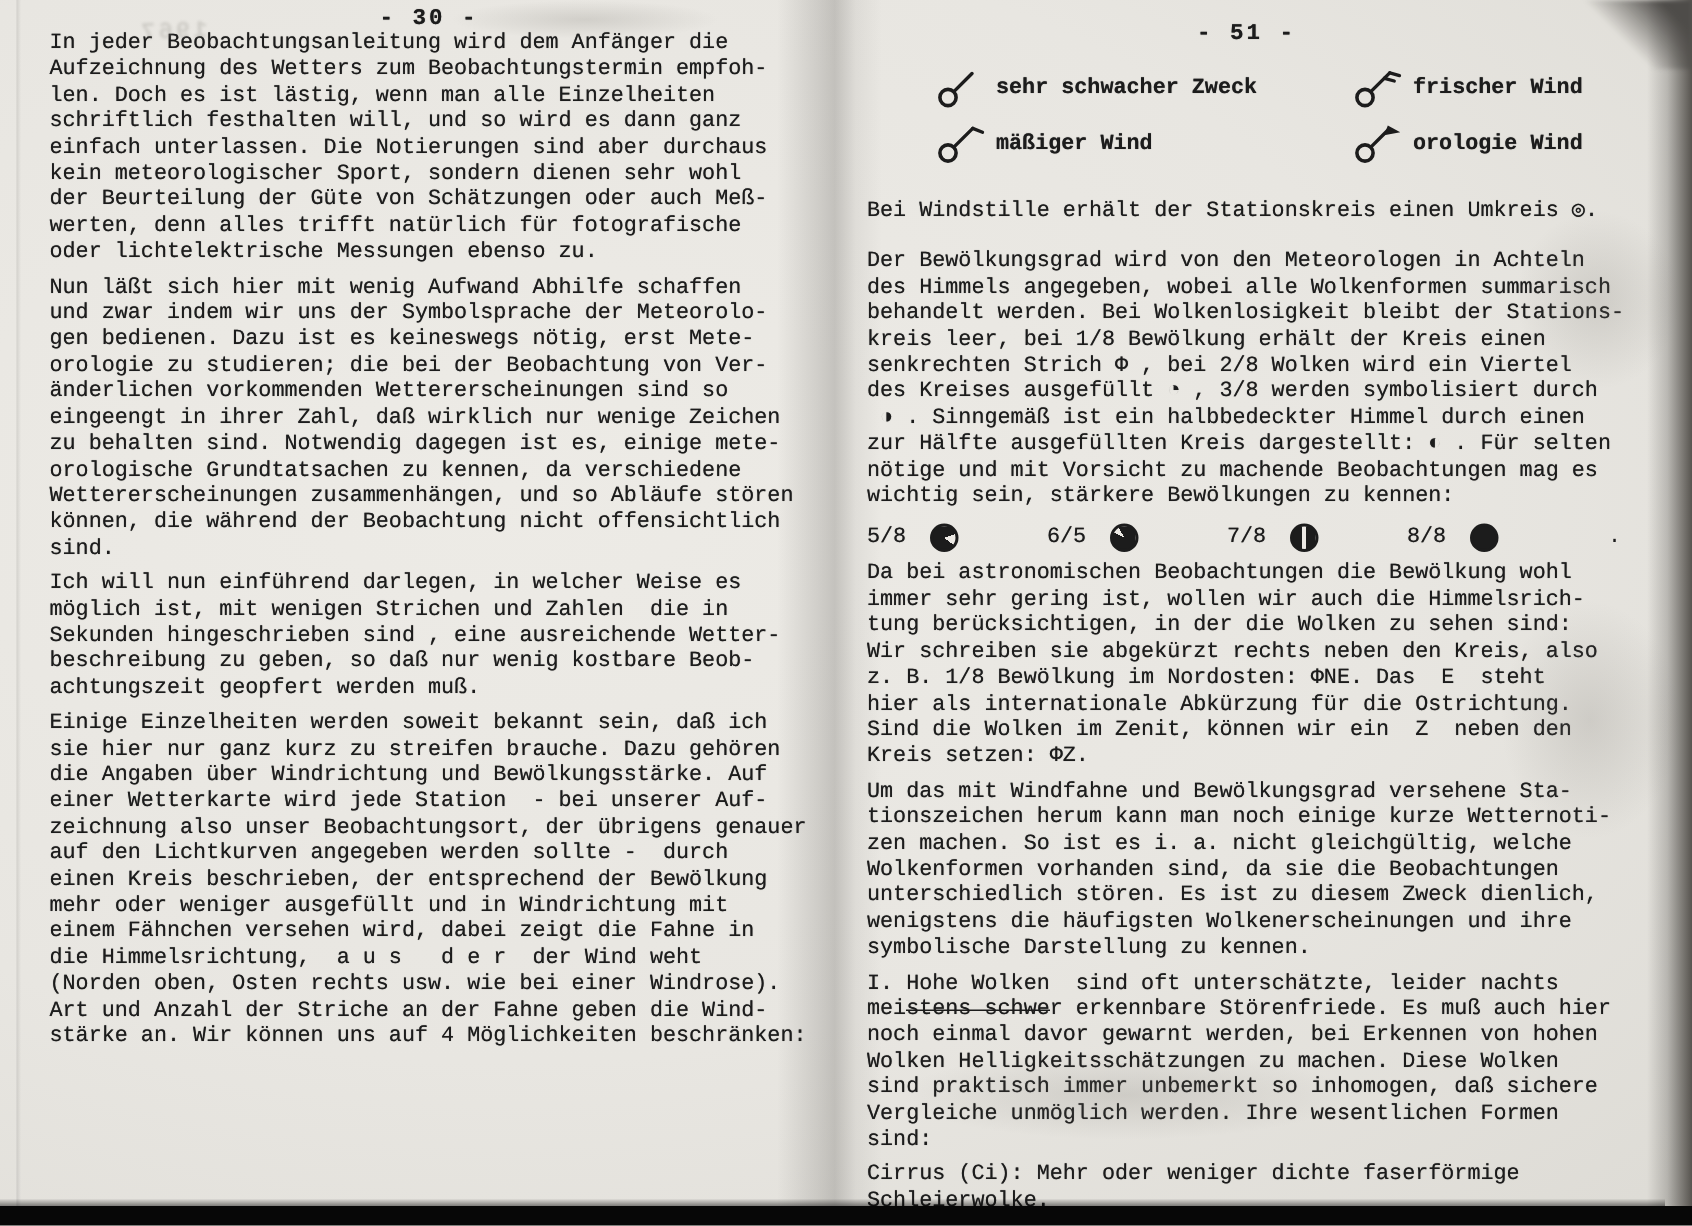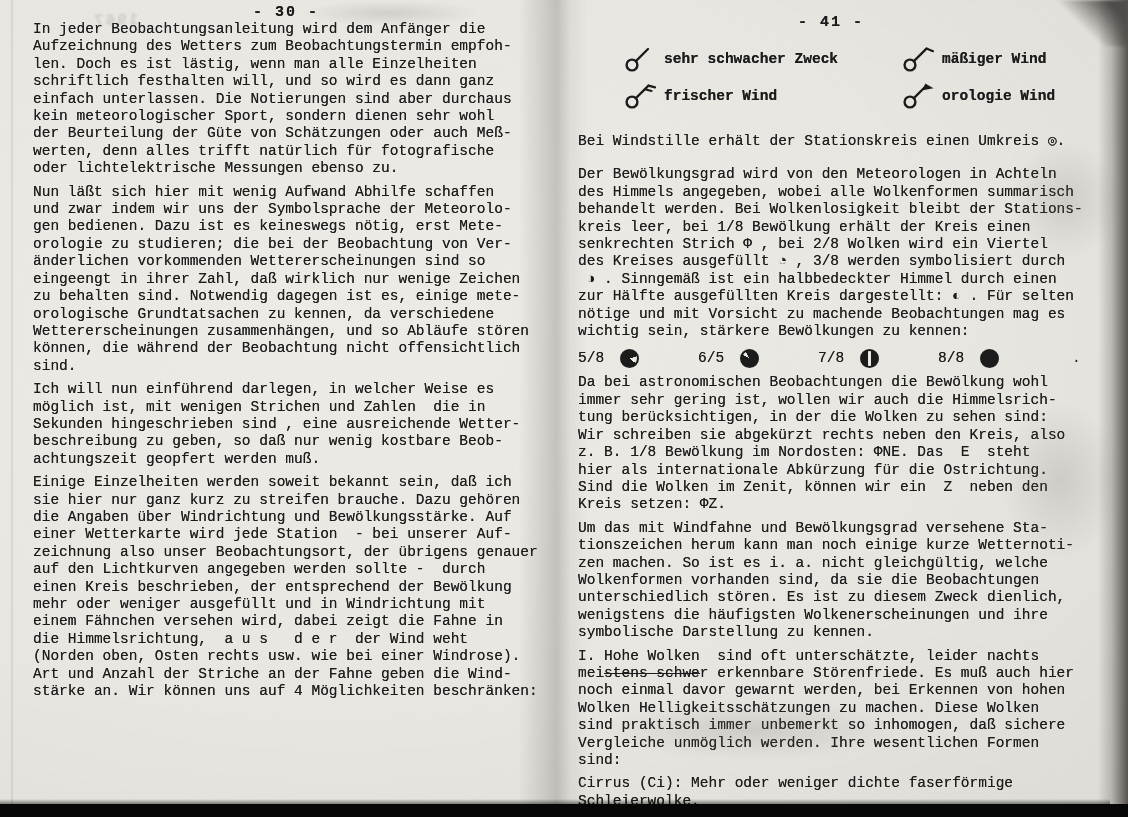--- a/index.html
+++ b/index.html
@@ -110,52 +110,52 @@
 einem Fähnchen versehen wird, dabei zeigt die Fahne in
 die Himmelsrichtung,  a u s   d e r  der Wind weht
 (Norden oben, Osten rechts usw. wie bei einer Windrose).
 Art und Anzahl der Striche an der Fahne geben die Wind-
 stärke an. Wir können uns auf 4 Möglichkeiten beschränken:</p>
     </div>
   </div>
 
   <div class="page page-right">
     <div class="content">
-      <div class="pagenum">- 41 -</div>
+      <div class="pagenum">- 51 -</div>
 
       <div class="wind-legend">
         <div class="wind-item">
           <span class="wind-sym">
             <svg width="34" height="30" viewBox="0 0 34 30">
               <circle cx="8" cy="21" r="5.4" fill="none" stroke="#1c1c1c" stroke-width="2.4"></circle>
               <line x1="11.9" y1="17.1" x2="24" y2="5" stroke="#1c1c1c" stroke-width="2.3" stroke-linecap="round"></line>
             </svg>
           </span>
           <span class="wind-label">sehr schwacher Zweck</span>
-        </div>
-        <div class="wind-item">
-          <span class="wind-sym">
-            <svg width="34" height="30" viewBox="0 0 34 30">
-              <circle cx="8" cy="21" r="5.4" fill="none" stroke="#1c1c1c" stroke-width="2.4"></circle>
-              <line x1="11.9" y1="17.1" x2="24.5" y2="4.6" stroke="#1c1c1c" stroke-width="2.3" stroke-linecap="round"></line>
-              <line x1="24.5" y1="4.6" x2="31" y2="7.2" stroke="#1c1c1c" stroke-width="2.2" stroke-linecap="round"></line>
-            </svg>
-          </span>
-          <span class="wind-label">mäßiger Wind</span>
         </div>
         <div class="wind-item">
           <span class="wind-sym">
             <svg width="34" height="30" viewBox="0 0 34 30">
               <circle cx="8" cy="21" r="5.4" fill="none" stroke="#1c1c1c" stroke-width="2.4"></circle>
               <line x1="11.9" y1="17.1" x2="24.5" y2="4.6" stroke="#1c1c1c" stroke-width="2.3" stroke-linecap="round"></line>
               <line x1="24.5" y1="4.6" x2="31" y2="6.4" stroke="#1c1c1c" stroke-width="2.2" stroke-linecap="round"></line>
               <line x1="21" y1="8.2" x2="27.5" y2="10" stroke="#1c1c1c" stroke-width="2.2" stroke-linecap="round"></line>
             </svg>
           </span>
           <span class="wind-label">frischer Wind</span>
+        </div>
+        <div class="wind-item">
+          <span class="wind-sym">
+            <svg width="34" height="30" viewBox="0 0 34 30">
+              <circle cx="8" cy="21" r="5.4" fill="none" stroke="#1c1c1c" stroke-width="2.4"></circle>
+              <line x1="11.9" y1="17.1" x2="24.5" y2="4.6" stroke="#1c1c1c" stroke-width="2.3" stroke-linecap="round"></line>
+              <line x1="24.5" y1="4.6" x2="31" y2="7.2" stroke="#1c1c1c" stroke-width="2.2" stroke-linecap="round"></line>
+            </svg>
+          </span>
+          <span class="wind-label">mäßiger Wind</span>
         </div>
         <div class="wind-item">
           <span class="wind-sym">
             <svg width="34" height="30" viewBox="0 0 34 30">
               <circle cx="8" cy="21" r="5.4" fill="none" stroke="#1c1c1c" stroke-width="2.4"></circle>
               <line x1="11.9" y1="17.1" x2="24" y2="5" stroke="#1c1c1c" stroke-width="2.3" stroke-linecap="round"></line>
               <polygon points="23.2,2.6 31.5,7.2 20.8,9.2" fill="#1c1c1c"></polygon>
             </svg>
           </span>
           <span class="wind-label">orologie Wind</span>

